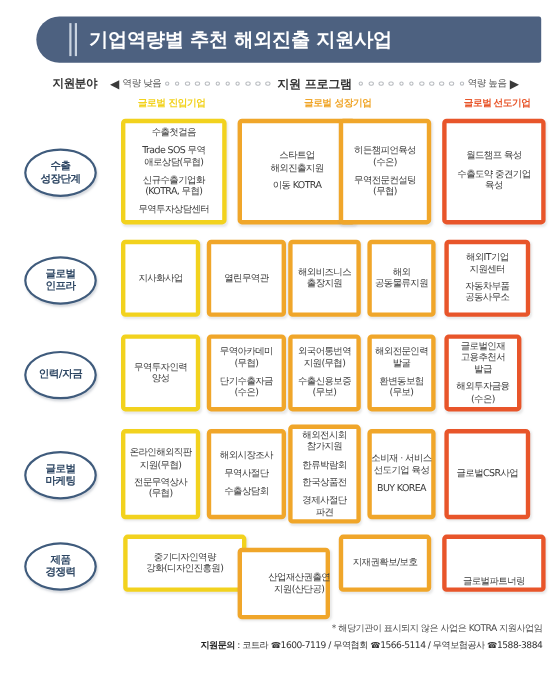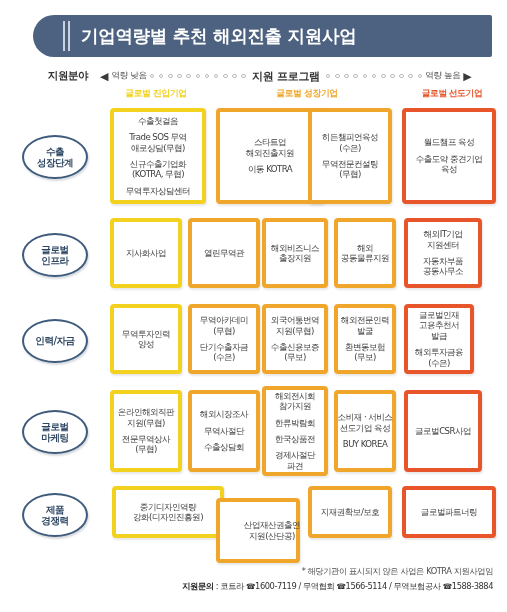--- a/index.html
+++ b/index.html
@@ -454,21 +454,21 @@
             <div class="card-line">
               <div>산업재산권출연</div>
               <div>지원(산단공)</div>
             </div>
           </div>
           <div class="card" style="left: 308px; width: 84px; top: 6px; height: 52px; border-color: rgb(240, 166, 42); border-width: 4px;">
             <div class="card-line">
               <div>지재권확보/보호</div>
             </div>
           </div>
-          <div class="card" style="left: 402px; width: 94px; top: 6px; height: 52px; border-color: rgb(232, 85, 42); border-width: 4px;">
+          <div class="card" style="left: 402px; width: 94px; top: 6px; height: 52px; border-color: rgb(232, 85, 42); border-width: 4px; justify-content: flex-end;">
             <div class="card-line">
               <div>글로벌파트너링</div>
             </div>
           </div>
         </div>
       </div>
     </div>
 
   <div id="footer">
     <div id="footer-note">* 해당기관이 표시되지 않은 사업은 KOTRA 지원사업임</div>

